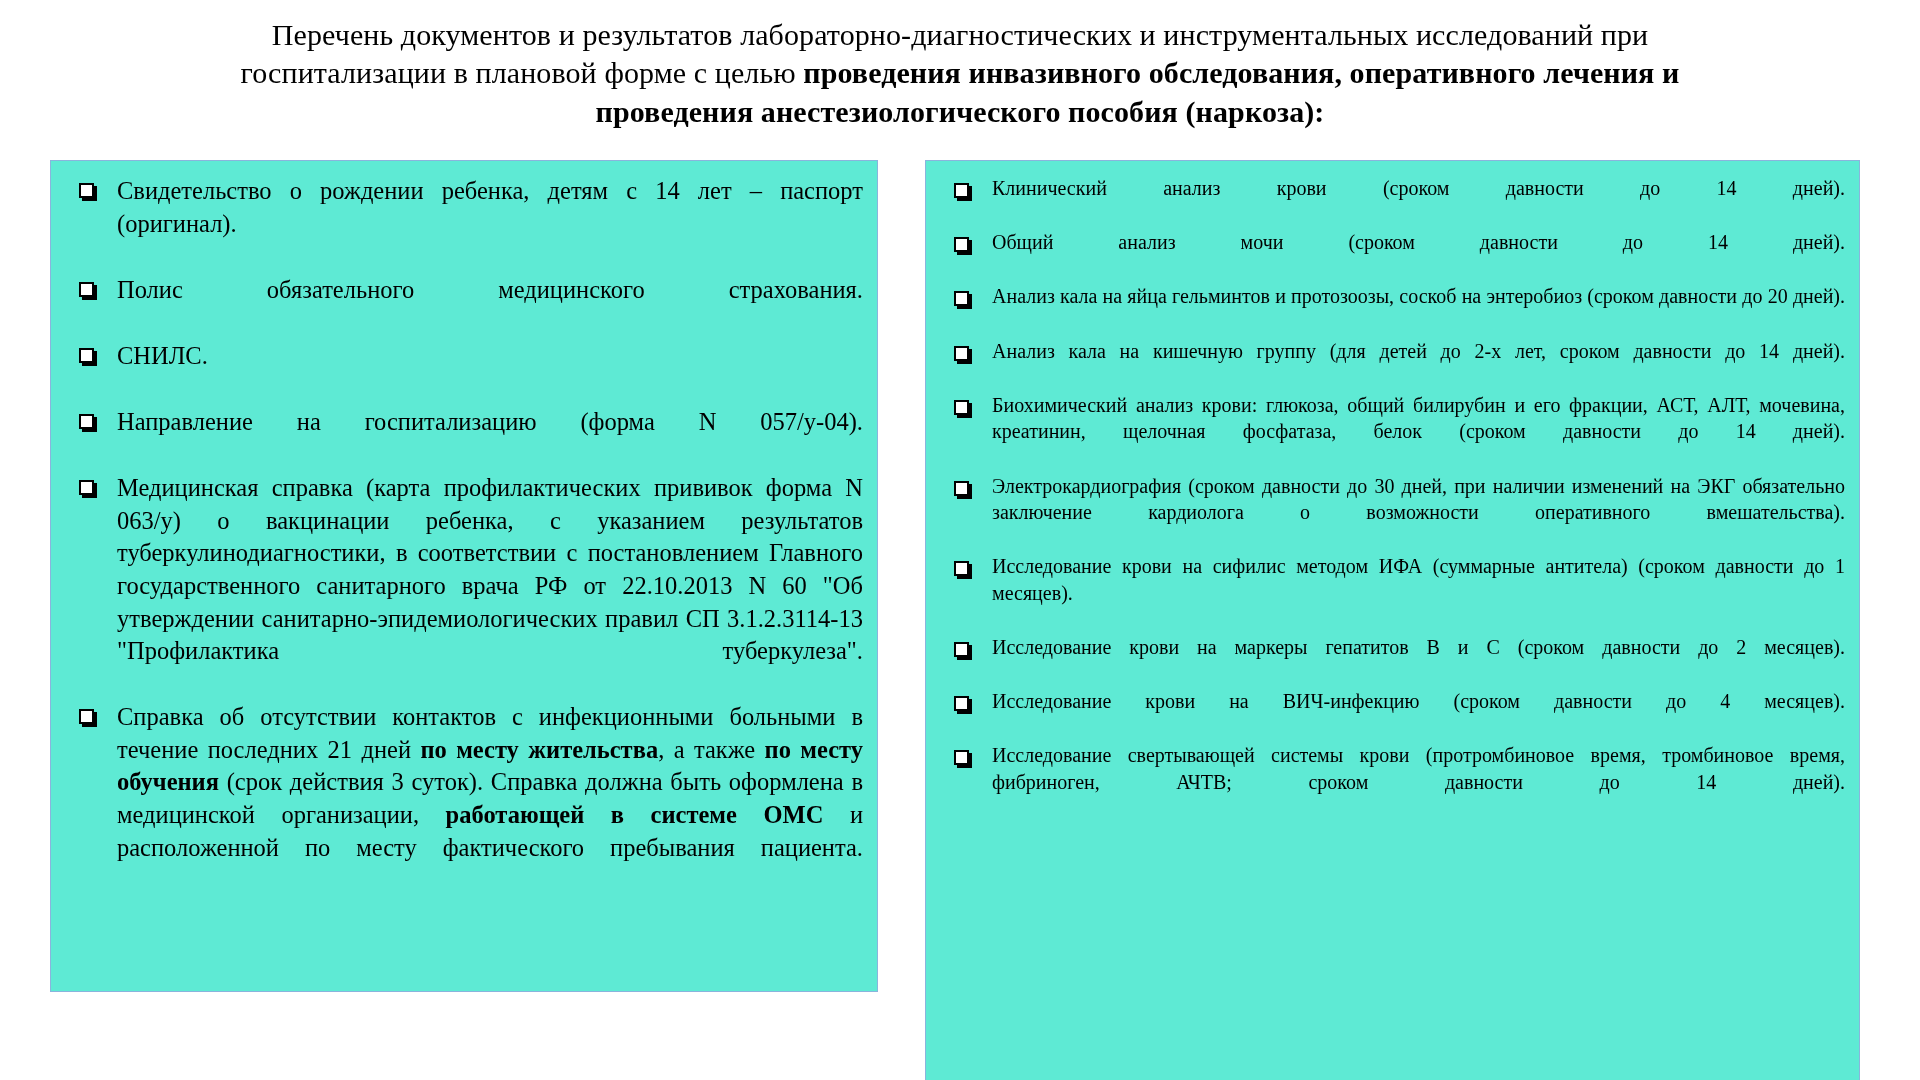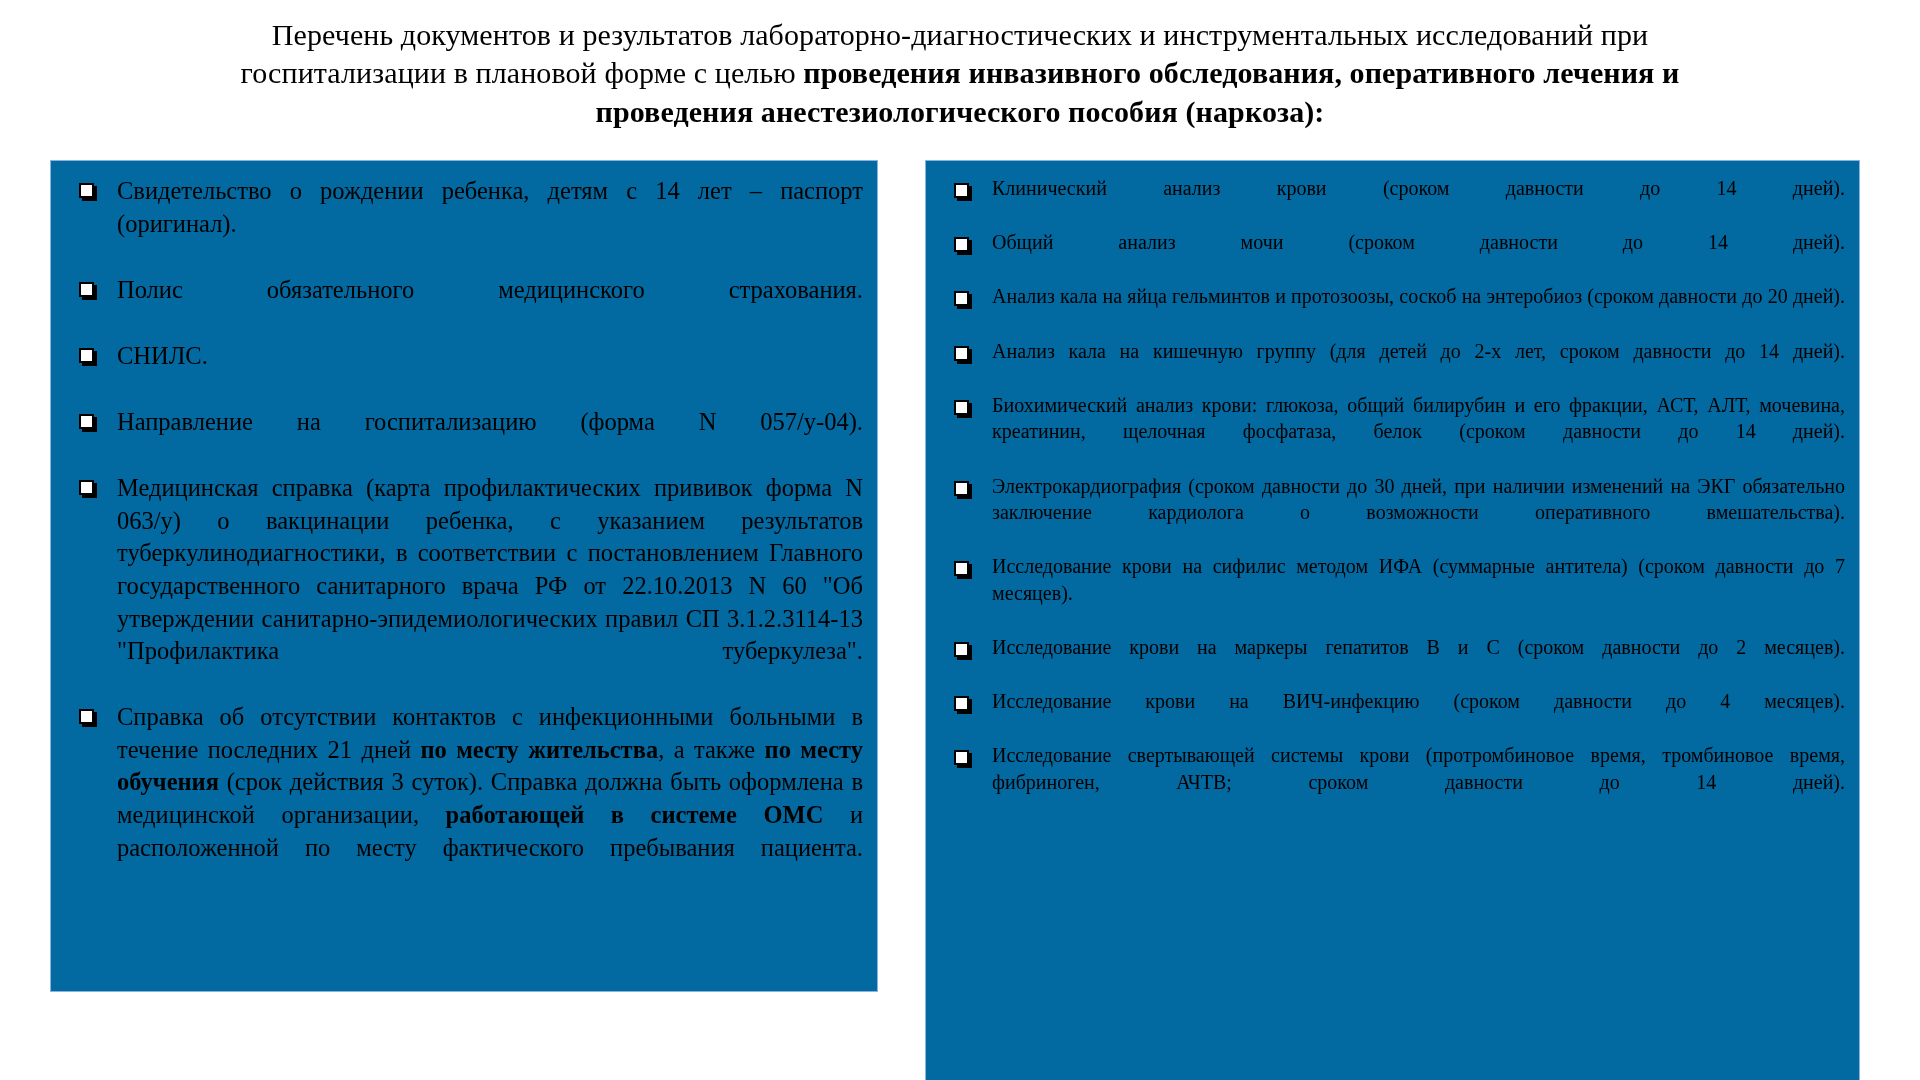--- a/index.html
+++ b/index.html
@@ -48,21 +48,21 @@
     top: 140px;
     left: 0;
     width: 1920px;
     height: 940px;
   }
 
   .col-box {
     position: absolute;
     box-sizing: border-box;
     border: 1.5px solid #8ab4dd;
-    background: #0369a1;
+    background: #5eead4;
     padding: 14px 14px 19px 10px;
   }
 
   .col-left {
     left: 50px;
     top: 4px;
     width: 828px;
     height: 832px;
   }
 
@@ -199,21 +199,21 @@
           <span class="txt">Биохимический анализ крови: глюкоза, общий билирубин и его фракции, АСТ, АЛТ, мочевина, креатинин, щелочная фосфатаза, белок (сроком давности до 14 дней).</span>
         </li>
 
         <li>
           <span class="cb"></span>
           <span class="txt">Электрокардиография (сроком давности до 30 дней, при наличии изменений на ЭКГ обязательно заключение кардиолога о возможности оперативного вмешательства).</span>
         </li>
 
         <li>
           <span class="cb"></span>
-          <span class="txt">Исследование крови на сифилис методом ИФА (суммарные антитела) (сроком давности до 7 месяцев).</span>
+          <span class="txt">Исследование крови на сифилис методом ИФА (суммарные антитела) (сроком давности до 1 месяцев).</span>
         </li>
 
         <li>
           <span class="cb"></span>
           <span class="txt">Исследование крови на маркеры гепатитов В и С (сроком давности до 2 месяцев).</span>
         </li>
 
         <li>
           <span class="cb"></span>
           <span class="txt">Исследование крови на ВИЧ-инфекцию (сроком давности до 4 месяцев).</span>

